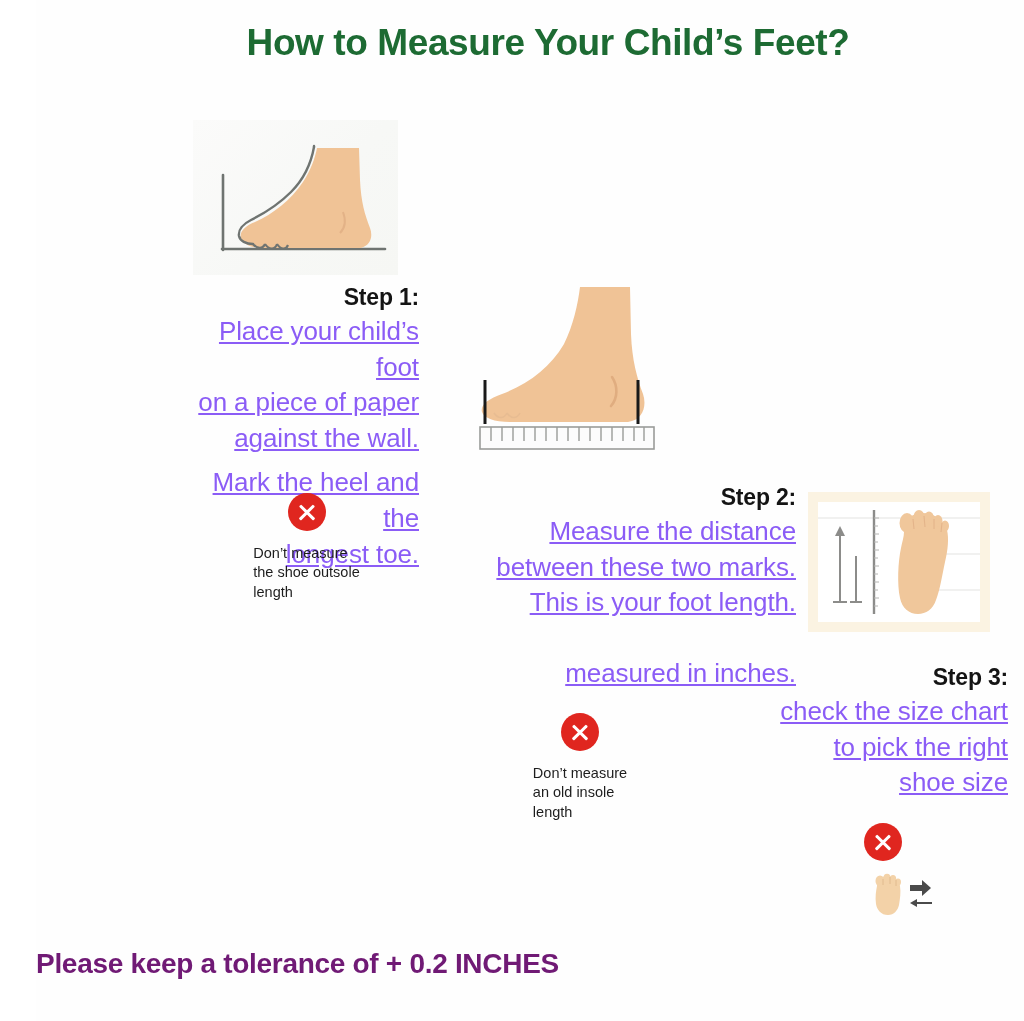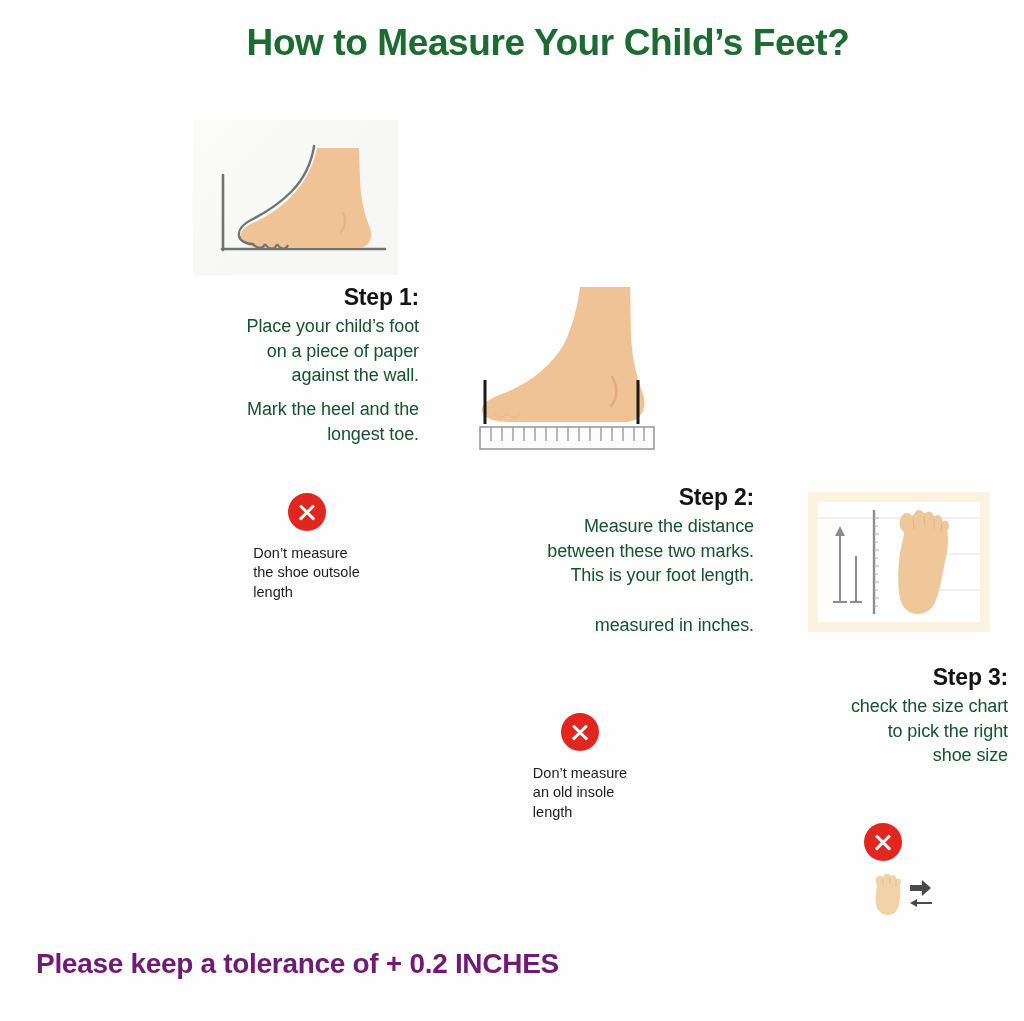--- a/index.html
+++ b/index.html
@@ -43,25 +43,26 @@
     text-align: right;
   }
   .step-heading {
     font-size: 23px;
     font-weight: bold;
     color: #141414;
     margin: 0 0 3px 0;
     letter-spacing: -0.2px;
   }
   .step-text {
-    font-size: 18px;
+    font-size: 26px;
     line-height: 1.37;
-    color: #14532d;
+    color: #8b5cf6;
     margin: 0;
     letter-spacing: -0.1px;
+    text-decoration: underline;
   }
   .step-text .para-gap {
     display: block;
     height: 9px;
   }
 
   
   .warn {
     position: absolute;
     display: flex;
@@ -241,21 +242,21 @@
         <path d="M118 145 L118 159"></path>
           <path d="M129 145 L129 159"></path>
           <path d="M140 145 L140 159"></path>
         <path d="M151 145 L151 159"></path>
           <path d="M162 145 L162 159"></path>
           <path d="M172 145 L172 159"></path>
       </g>
     </svg>
   </div>
 
-  <div class="step-block" style="left:418px; top:484px; width:300px;">
+  <div class="step-block" style="left:460px; top:484px; width:300px;">
     <p class="step-heading">Step 2:</p>
     <p class="step-text">
       <span>Measure the distance</span><br>
       <span>between these two marks.</span><br>
       <span>This is your foot length.</span><br>
       <br>
       <span>measured in inches.</span>
     </p>
   </div>
 

